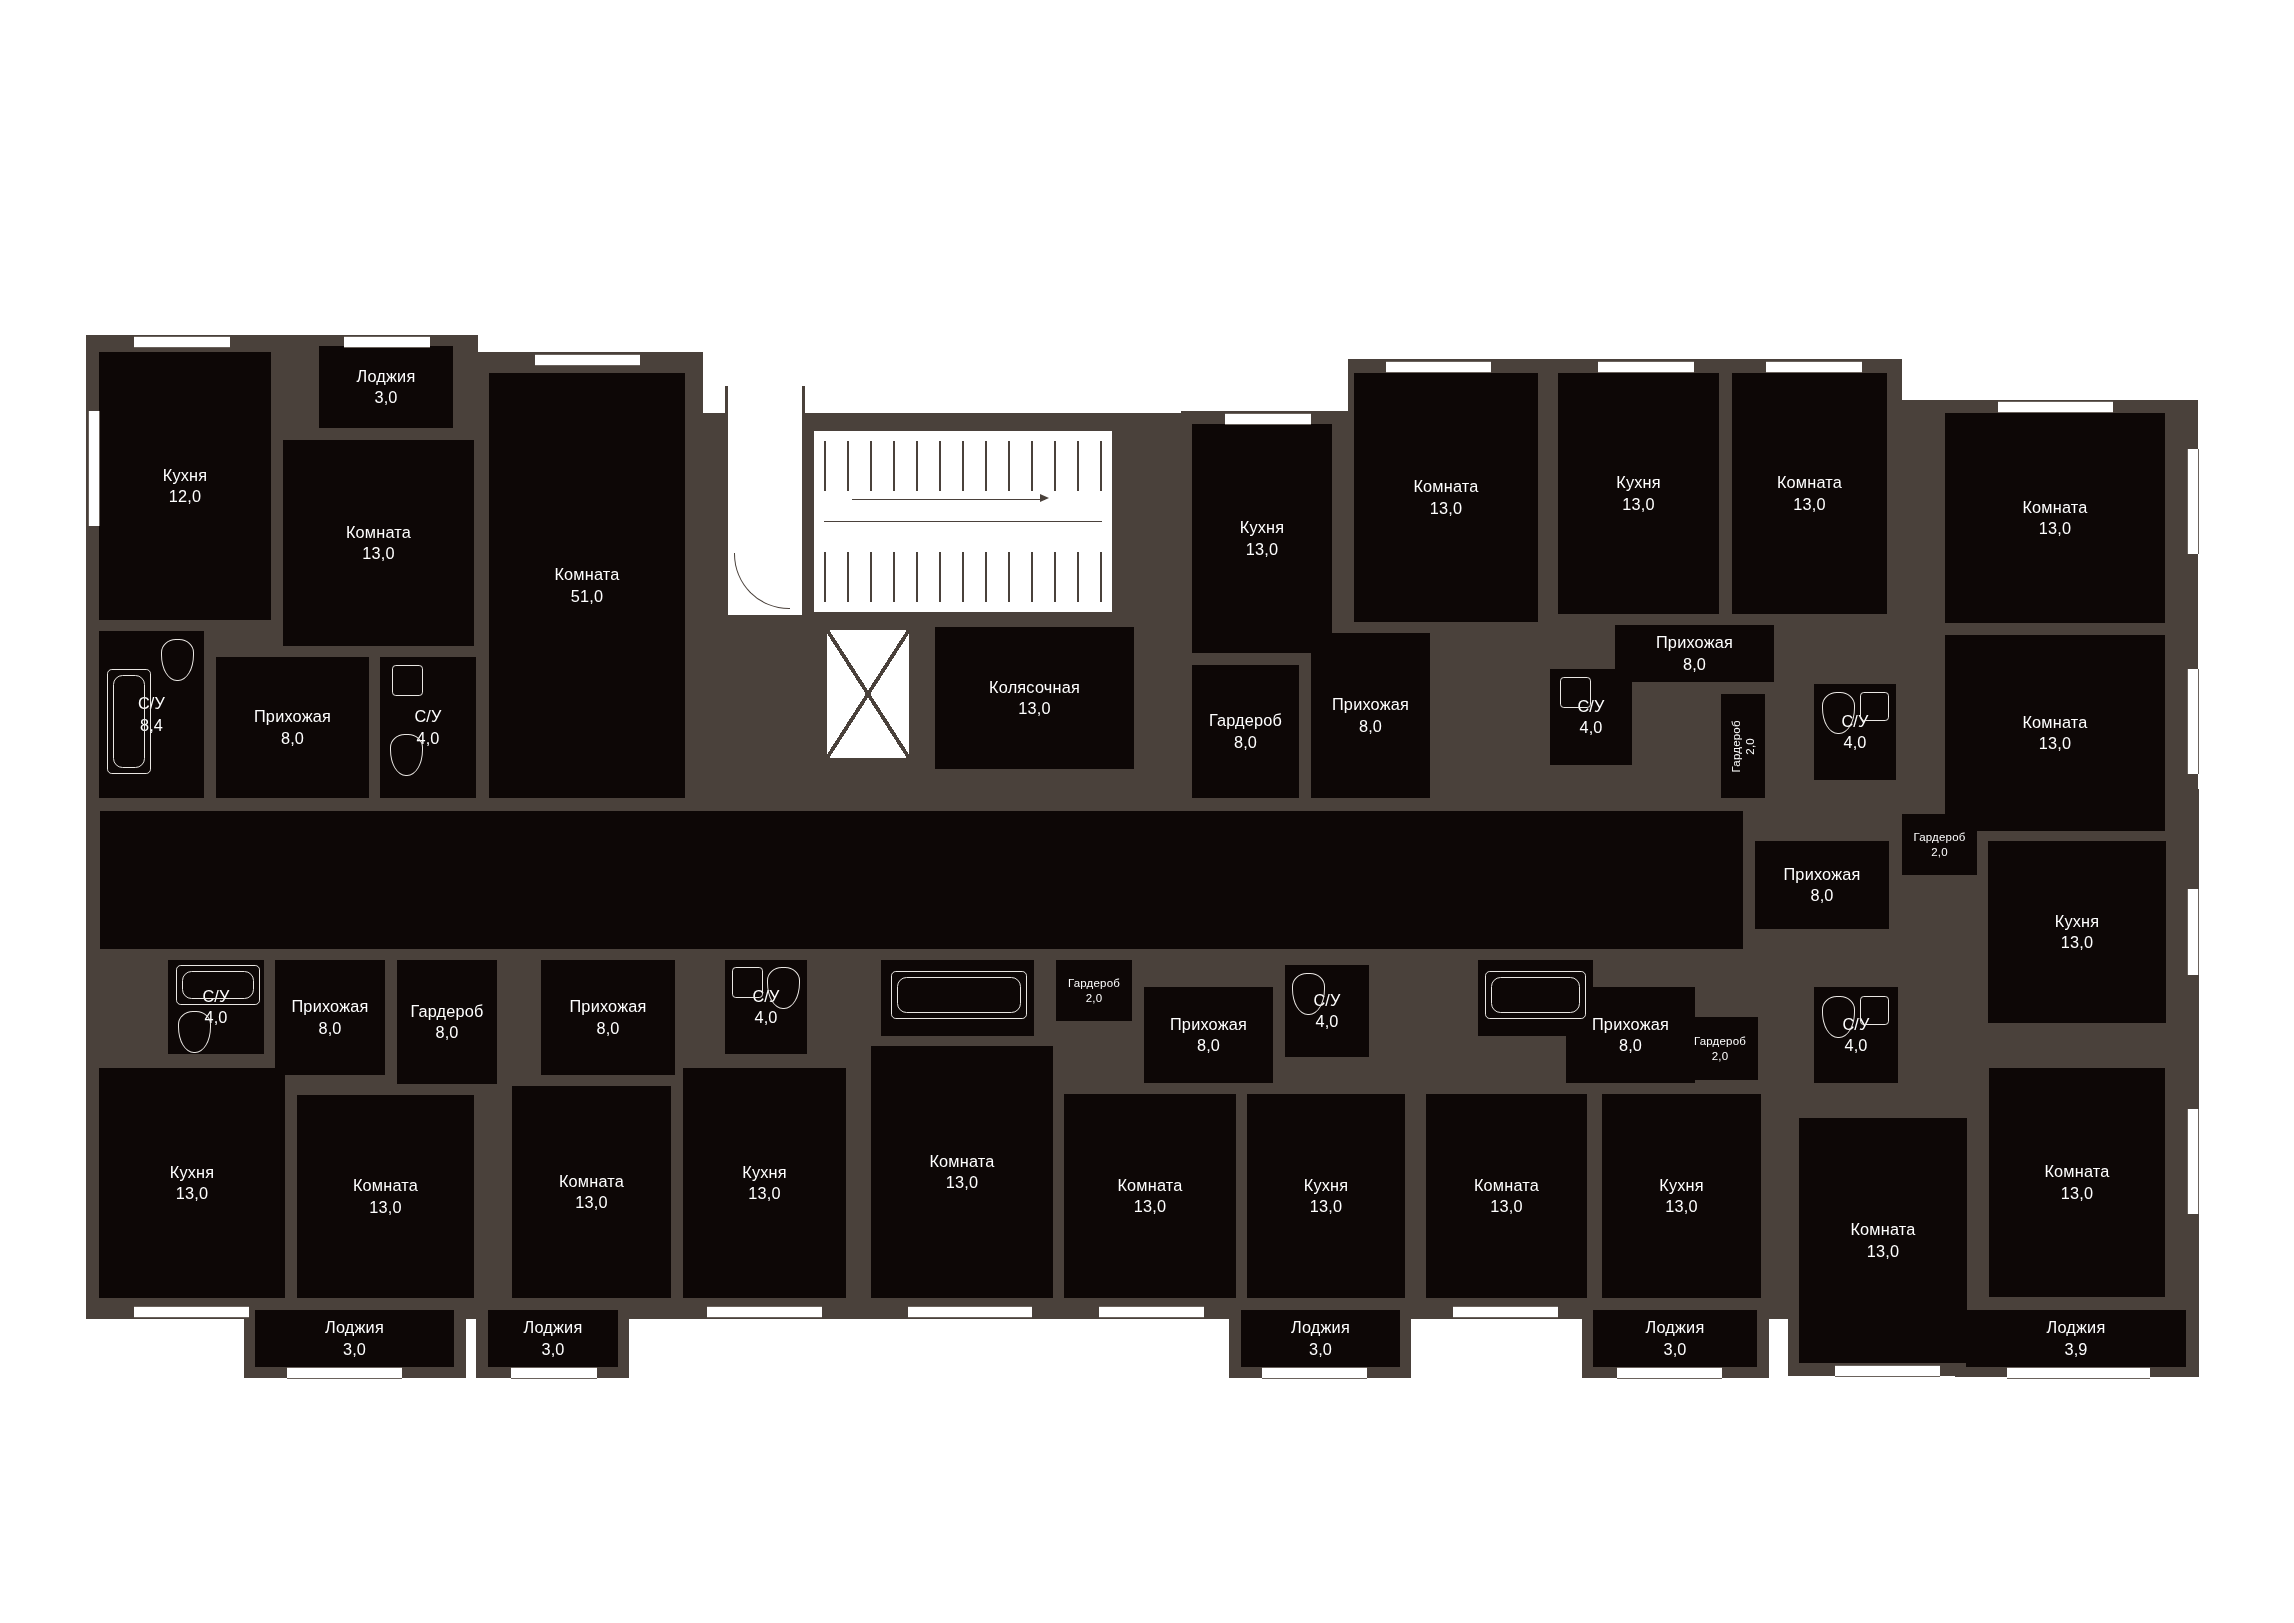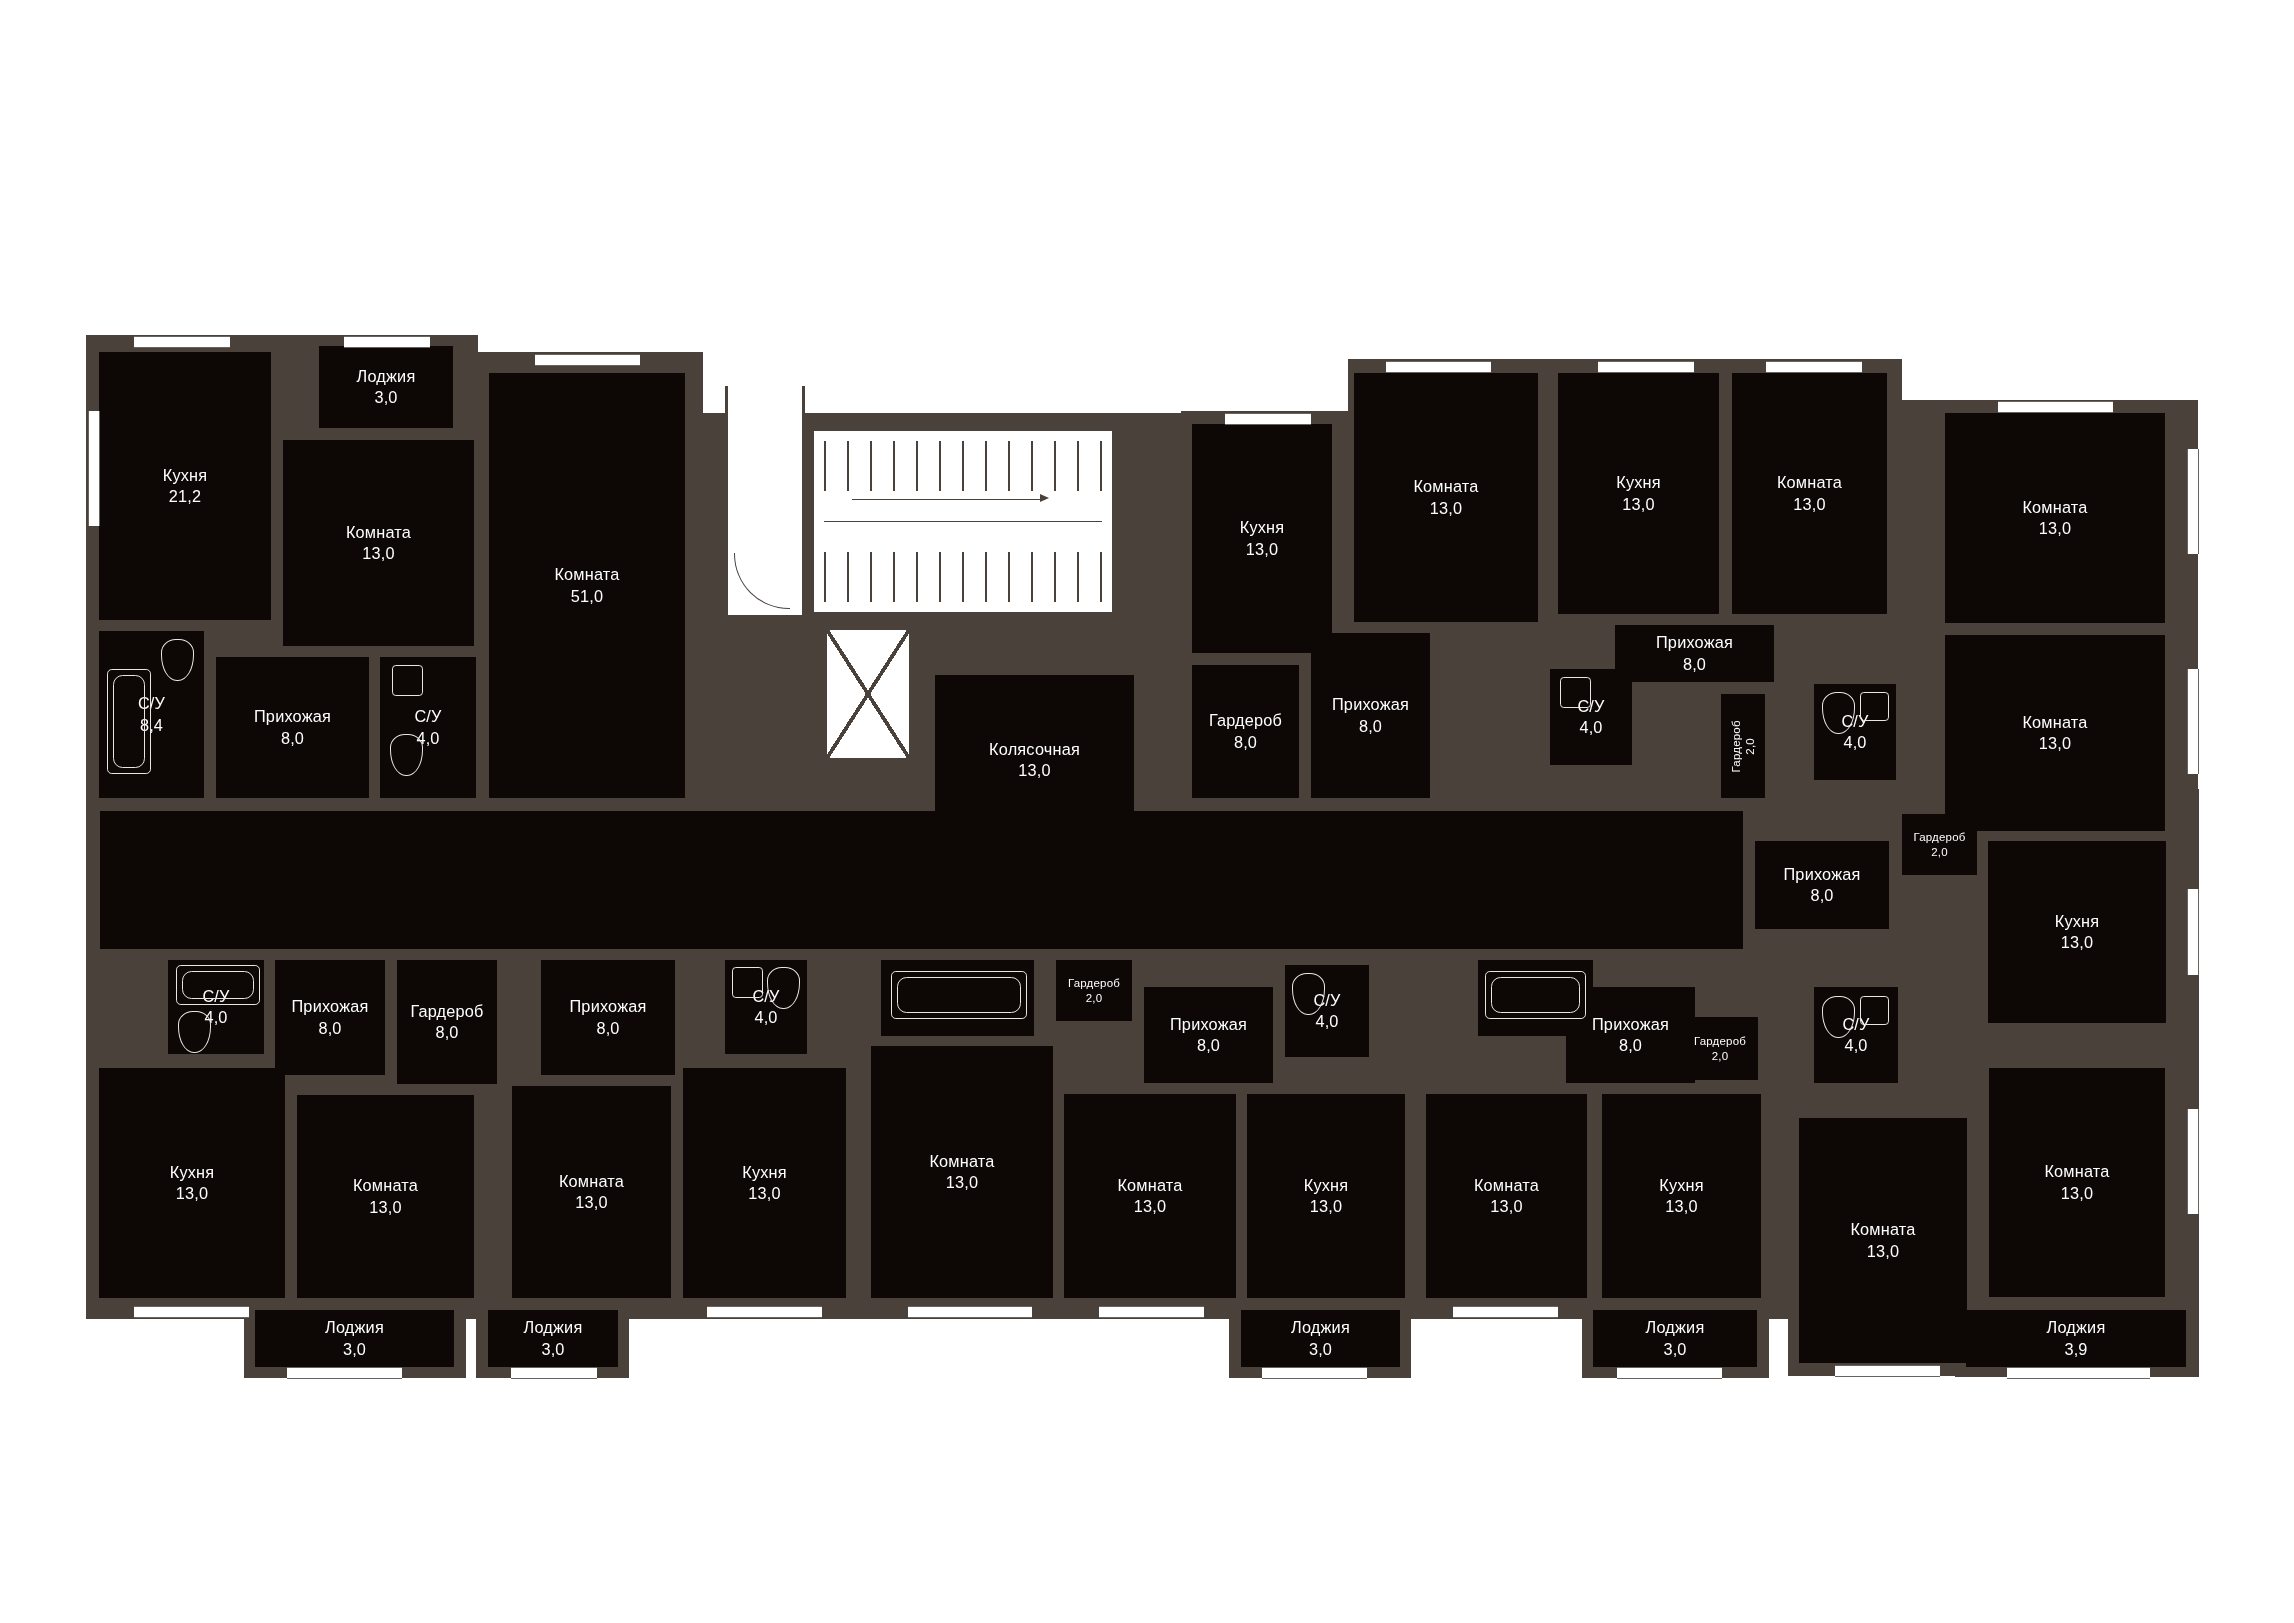--- a/index.html
+++ b/index.html
@@ -59,21 +59,21 @@
       </div>
       <div class="elevator" style="left: 824px; top: 627px; width: 88px; height: 134px;"></div>
       <div class="entry" style="left: 725px; top: 386px; width: 80px; height: 229px;">
         <div class="door-arc"></div>
       </div>
     </div>
   <div class="layer" id="rooms-layer">
       <div class="room" style="left: 99px; top: 352px; width: 172px; height: 268px;">
         <div class="lbl">
           <div class="room-name">Кухня</div>
-          <div class="room-area">21,2</div>
+          <div class="room-area">12,0</div>
         </div>
       </div>
       <div class="room" style="left: 319px; top: 346px; width: 134px; height: 82px;">
         <div class="lbl">
           <div class="room-name">Лоджия</div>
           <div class="room-area">3,0</div>
         </div>
       </div>
       <div class="room" style="left: 283px; top: 440px; width: 191px; height: 206px;">
         <div class="lbl">
@@ -98,21 +98,21 @@
           <div class="room-name">Прихожая</div>
           <div class="room-area">8,0</div>
         </div>
       </div>
       <div class="room" style="left: 380px; top: 657px; width: 96px; height: 141px;">
         <div class="lbl">
           <div class="room-name">С/У</div>
           <div class="room-area">4,0</div>
         </div>
       </div>
-      <div class="room" style="left: 935px; top: 627px; width: 199px; height: 170px; margin-top: 48px;">
+      <div class="room" style="left: 935px; top: 627px; width: 199px; height: 142px;">
         <div class="lbl">
           <div class="room-name">Колясочная</div>
           <div class="room-area">13,0</div>
         </div>
       </div>
       <div class="room" style="left: 1192px; top: 424px; width: 140px; height: 229px;">
         <div class="lbl">
           <div class="room-name">Кухня</div>
           <div class="room-area">13,0</div>
         </div>

